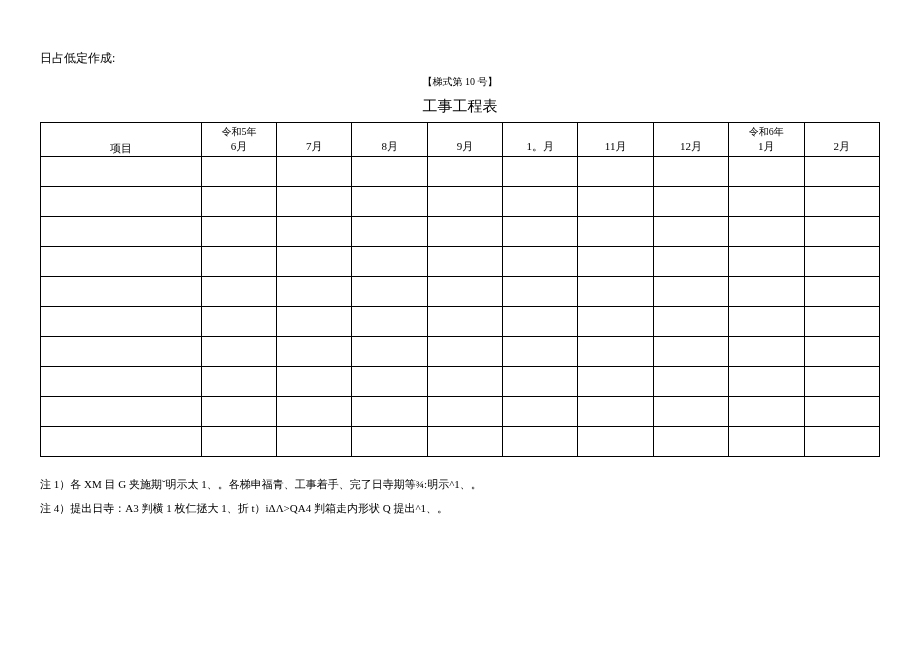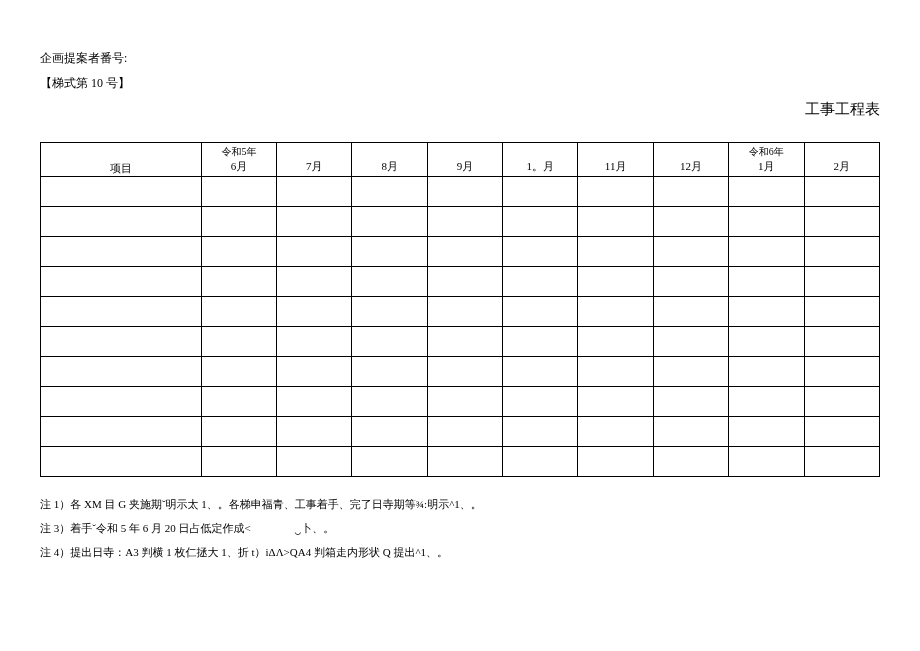--- a/index.html
+++ b/index.html
@@ -16,29 +16,29 @@
       font-size: 12px;
       color: #000;
     }
     .header-row {
       margin-bottom: 8px;
     }
     .proposer-number {
       font-size: 12px;
     }
     .form-number {
-      text-align: left;
-      font-size: 12px;
+      text-align: center;
+      font-size: 10px;
       margin-top: 7px;
       margin-bottom: 8px;
     }
     .title {
-      text-align: right;
+      text-align: center;
       font-size: 15px;
-      margin-bottom: 23px;
+      margin-bottom: 6px;
     }
     .schedule-table {
       width: 100%;
       border-collapse: collapse;
       table-layout: fixed;
       margin-bottom: 10px;
     }
     .schedule-table th,
     .schedule-table td {
       border: 1px solid #000;
@@ -81,21 +81,21 @@
       margin-top: 16px;
     }
     .notes p {
       margin-bottom: 2px;
     }
   </style>
 </head>
 <body>
 
 <div class="header-row">
-  <div class="proposer-number">企画提案者番号:</div>
+  <div class="proposer-number">日占低定作成:</div>
 </div>
 
 <div class="form-number">【梯式第 10 号】</div>
 
 <div class="title">工事工程表</div>
 
 <table class="schedule-table">
   <colgroup>
     <col class="col-item">
     <col class="col-month">
@@ -252,15 +252,14 @@
         <td></td>
         <td></td>
         <td></td>
         <td></td>
       </tr>
     </tbody>
 </table>
 
 <div class="notes">
   <p>注 1）各 XM 目 G 夹施期ˇ明示太 1、。各梯申福青、工事着手、完了日寺期等¾:明示^1、。</p>
-  <p>注 3）着手ˇ令和 5 年 6 月 20 日占低定作成&lt;&nbsp;&nbsp;&nbsp;&nbsp;&nbsp;&nbsp;&nbsp;&nbsp;&nbsp;&nbsp;&nbsp;&nbsp;&nbsp;&nbsp;&nbsp;&nbsp;‿卜、。</p>
   <p>注 4）提出日寺：A3 判横 1 枚仁拯大 1、折 t）iΔΛ&gt;QA4 判箱走内形状 Q 提出^1、。</p>
 </div>
 
 </body></html>

